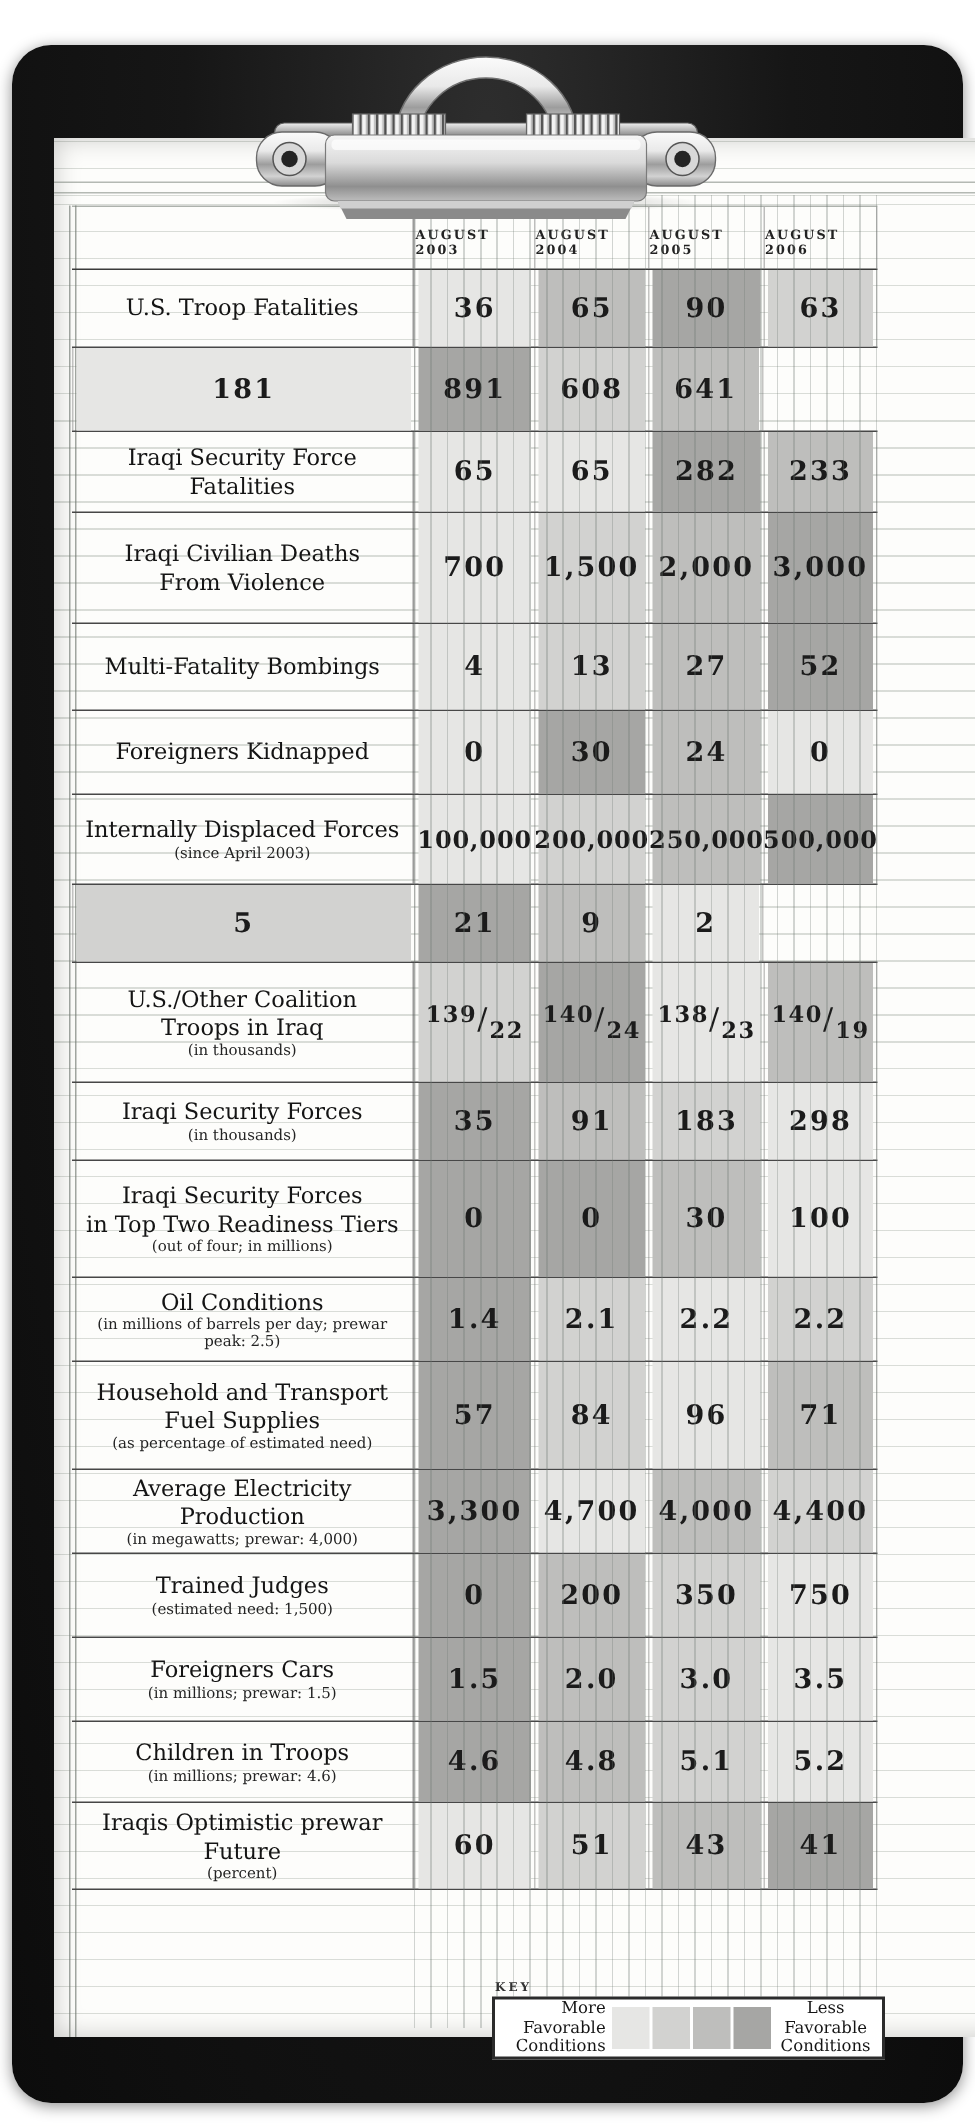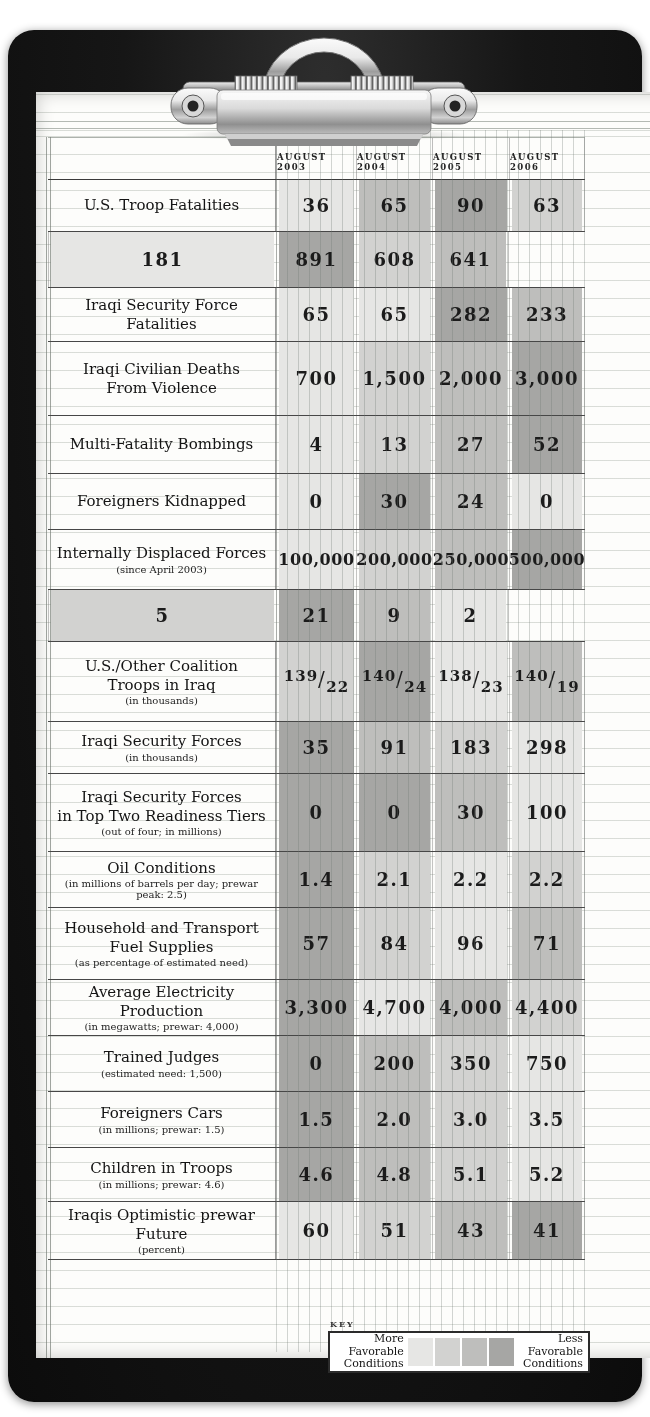--- a/index.html
+++ b/index.html
@@ -46,21 +46,21 @@
   .val .fs{font-size:20px;font-weight:400;vertical-align:0px;}
   .val .fb{font-size:15px;vertical-align:-6px;letter-spacing:1px;}
 
   
   .key-wrap{position:absolute;left:292px;top:1199px;z-index:5;margin-top:28px;}
   .key-title{font-size:8px;letter-spacing:2px;color:#333;margin:0 0 2px 2px;font-weight:700;}
   .key-box{width:248px;height:38px;background:#fff;border:2px solid #2b2b2b;display:flex;align-items:center;
     justify-content:space-between;padding:0 5px;box-sizing:content-box;}
   .key-text{font-size:11px;line-height:1.15;color:#141414;}
   .key-more{text-align:right;}
-  .key-less{text-align:right;}
+  .key-less{text-align:center;}
   .swatches{display:flex;gap:2px;margin:0 4px;}
   .sw{width:25px;height:28px;}
 
   
   .clip{position:absolute;left:159px;top:32px;z-index:8;}
   .clip-shadow{position:absolute;left:180px;top:128px;width:290px;height:14px;border-radius:50%;
     background:radial-gradient(ellipse, rgba(0,0,0,.30) 0%, rgba(0,0,0,0) 70%);z-index:7;}
 </style>
 </head>
 <body>

